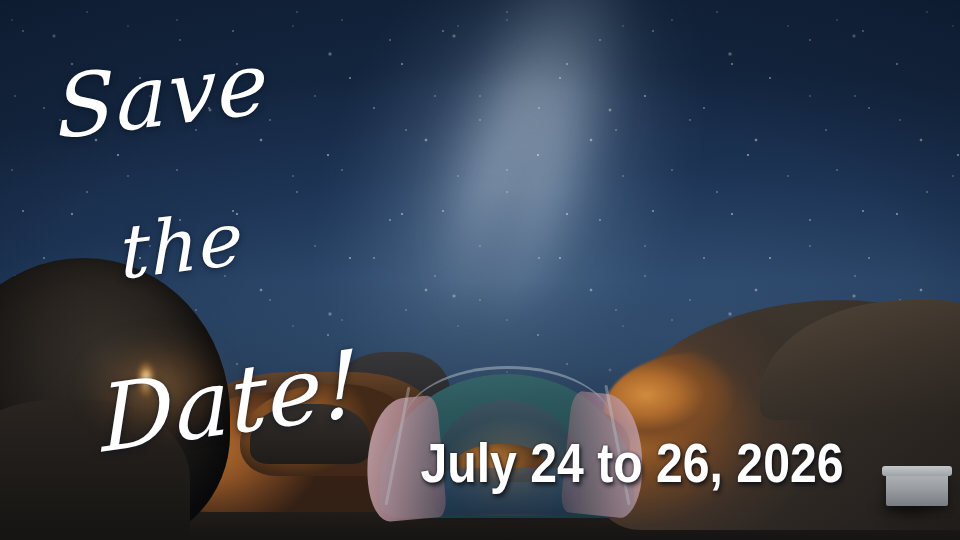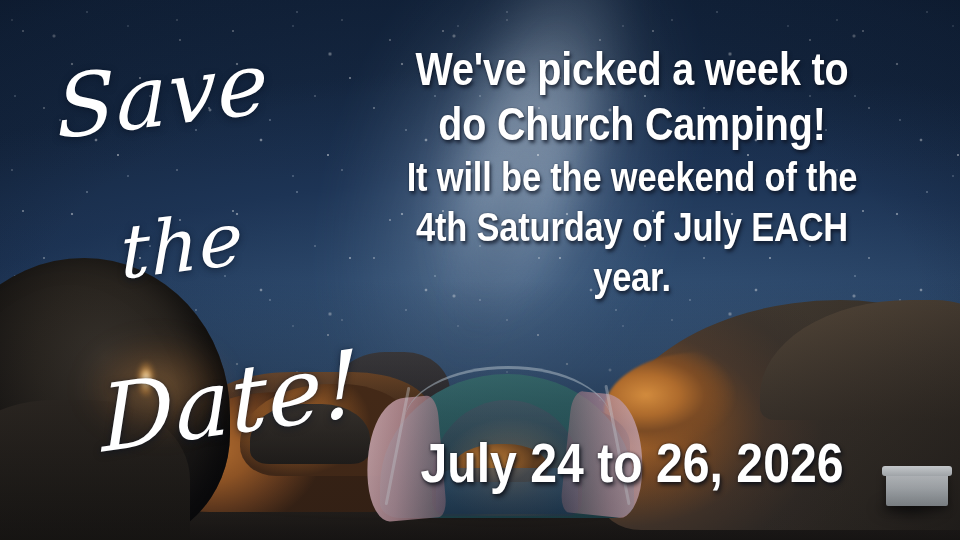--- a/index.html
+++ b/index.html
@@ -342,24 +342,17 @@
   <div class="layer" id="grade"></div>
 
   <div id="text-layer">
 
     <div class="script" id="save-word">Save</div>
 
     <div class="script" id="the-word">the</div>
 
     <div class="script" id="date-word">Date!</div>
 
-    <div id="headline-block">
-      <div class="hl-big">We've picked a week to</div>
-      <div class="hl-big">do Church Camping!</div>
-      <div class="hl-sm">It will be the weekend of the</div>
-      <div class="hl-sm">4th Saturday of July EACH</div>
-      <div class="hl-sm">year.</div>
-    </div>
 
     <div id="date-line">July 24 to 26, 2026</div>
 
   </div>
 </div>
 
 </body></html>

